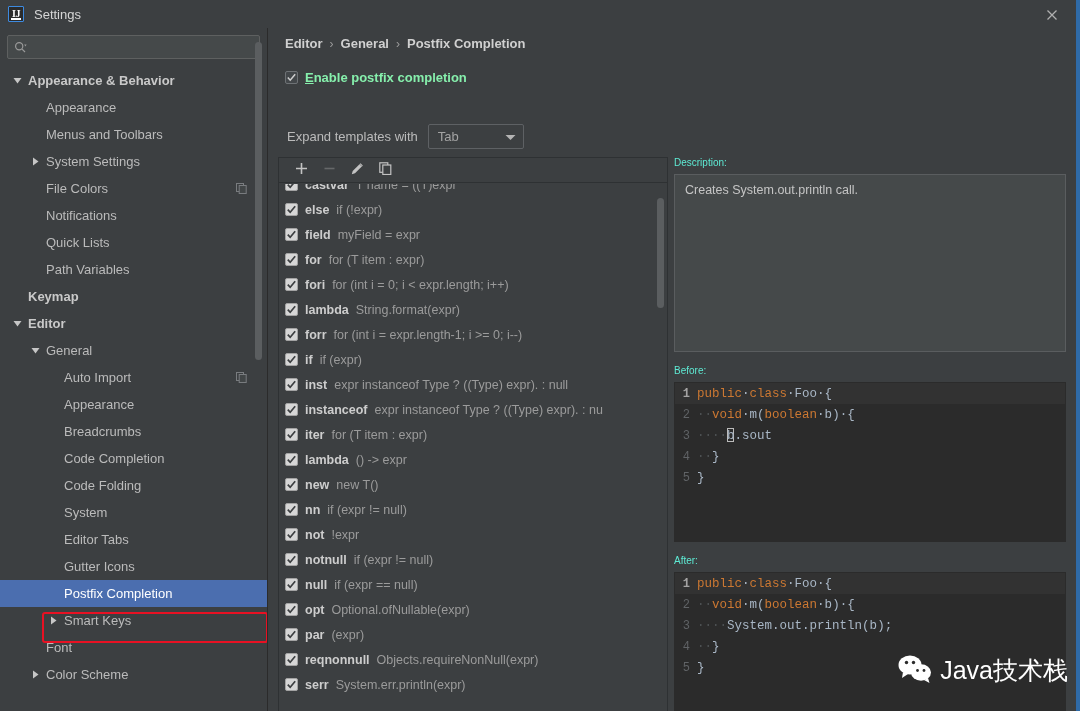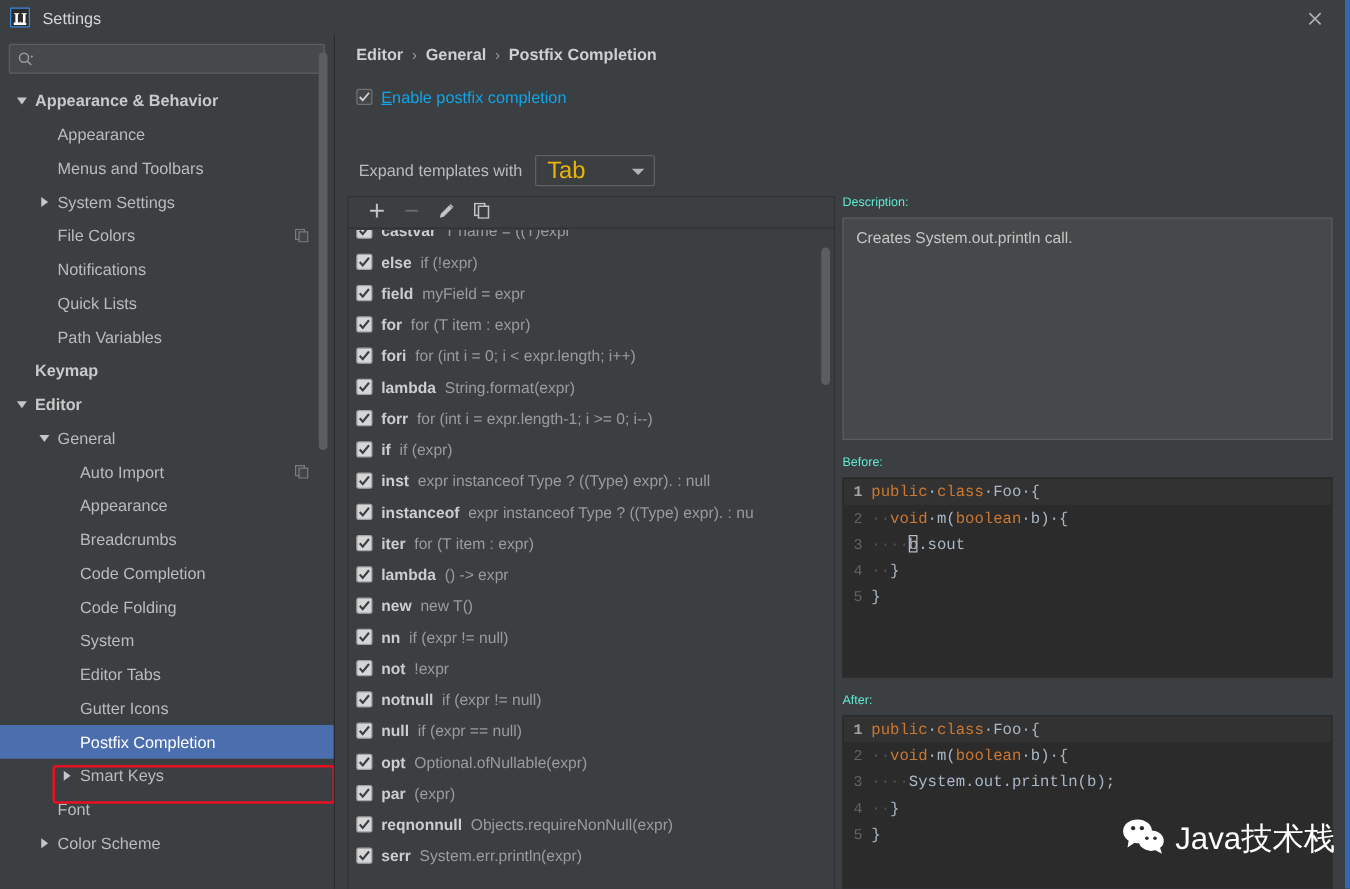--- a/index.html
+++ b/index.html
@@ -22,21 +22,21 @@
     position: absolute; left: 0; top: 0; width: 1080px; height: 28px;
     background: #3c3f41;
     display: flex; align-items: center;
   }
   .ij-logo {
     width: 16px; height: 16px; margin-left: 8px; position: relative;
     background: #2b2b2b; border: 1.5px solid #3d8ae0; border-radius: 1px;
     display: flex; align-items: center; justify-content: center;
   }
   .ij-logo span {
-    font-size: 13px; font-weight: bold; color: #ffffff;
+    font-size: 10px; font-weight: bold; color: #ffffff;
     font-family: "Liberation Serif", serif; line-height: 1;
     letter-spacing: -0.5px;
   }
   .ij-logo .bar {
     position: absolute; bottom: 1.5px; left: 2px; right: 2px;
     height: 1.5px; background: #ffffff;
   }
   .title-text {
     margin-left: 10px; font-size: 13px; color: #d6d6d6;
   }
@@ -113,35 +113,35 @@
   .chk-row {
     position: absolute; left: 16px; top: 42px;
     display: flex; align-items: center; gap: 7px;
   }
   .checkbox {
     width: 13px; height: 13px; background: #43474a;
     border: 1px solid #6e7275; border-radius: 2px;
     display: flex; align-items: center; justify-content: center;
     flex: 0 0 auto;
   }
-  .chk-label { font-size: 13px; color: #0ea5e9; }
+  .chk-label { font-size: 13px; color: #86efac; font-weight: bold; }
   .chk-label u { text-decoration: underline; }
 
   .expand-row {
     position: absolute; left: 18px; top: 70px;
     display: flex; align-items: center; gap: 10px; margin-top: 26px;
   }
   .expand-label { font-size: 13px; color: #bbbbbb; }
   .combo {
     width: 96px; height: 25px; background: #3c3f41;
     border: 1px solid #5e6164; border-radius: 2px;
     display: flex; align-items: center; justify-content: space-between;
     padding: 0 7px 0 9px; cursor: pointer;
   }
-  .combo .val { font-size: 19px; color: #eab308; text-align: right; }
+  .combo .val { font-size: 13px; color: #a3a3a3; text-align: right; }
 
   
   .list-panel {
     position: absolute; left: 9px; top: 129px;
     width: 390px; height: 582px;
     background: #3c3f41; border: 1px solid #2e3133;
   }
   .list-toolbar {
     height: 25px; display: flex; align-items: center;
     gap: 0px; padding-left: 8px; background: #3c3f41;

